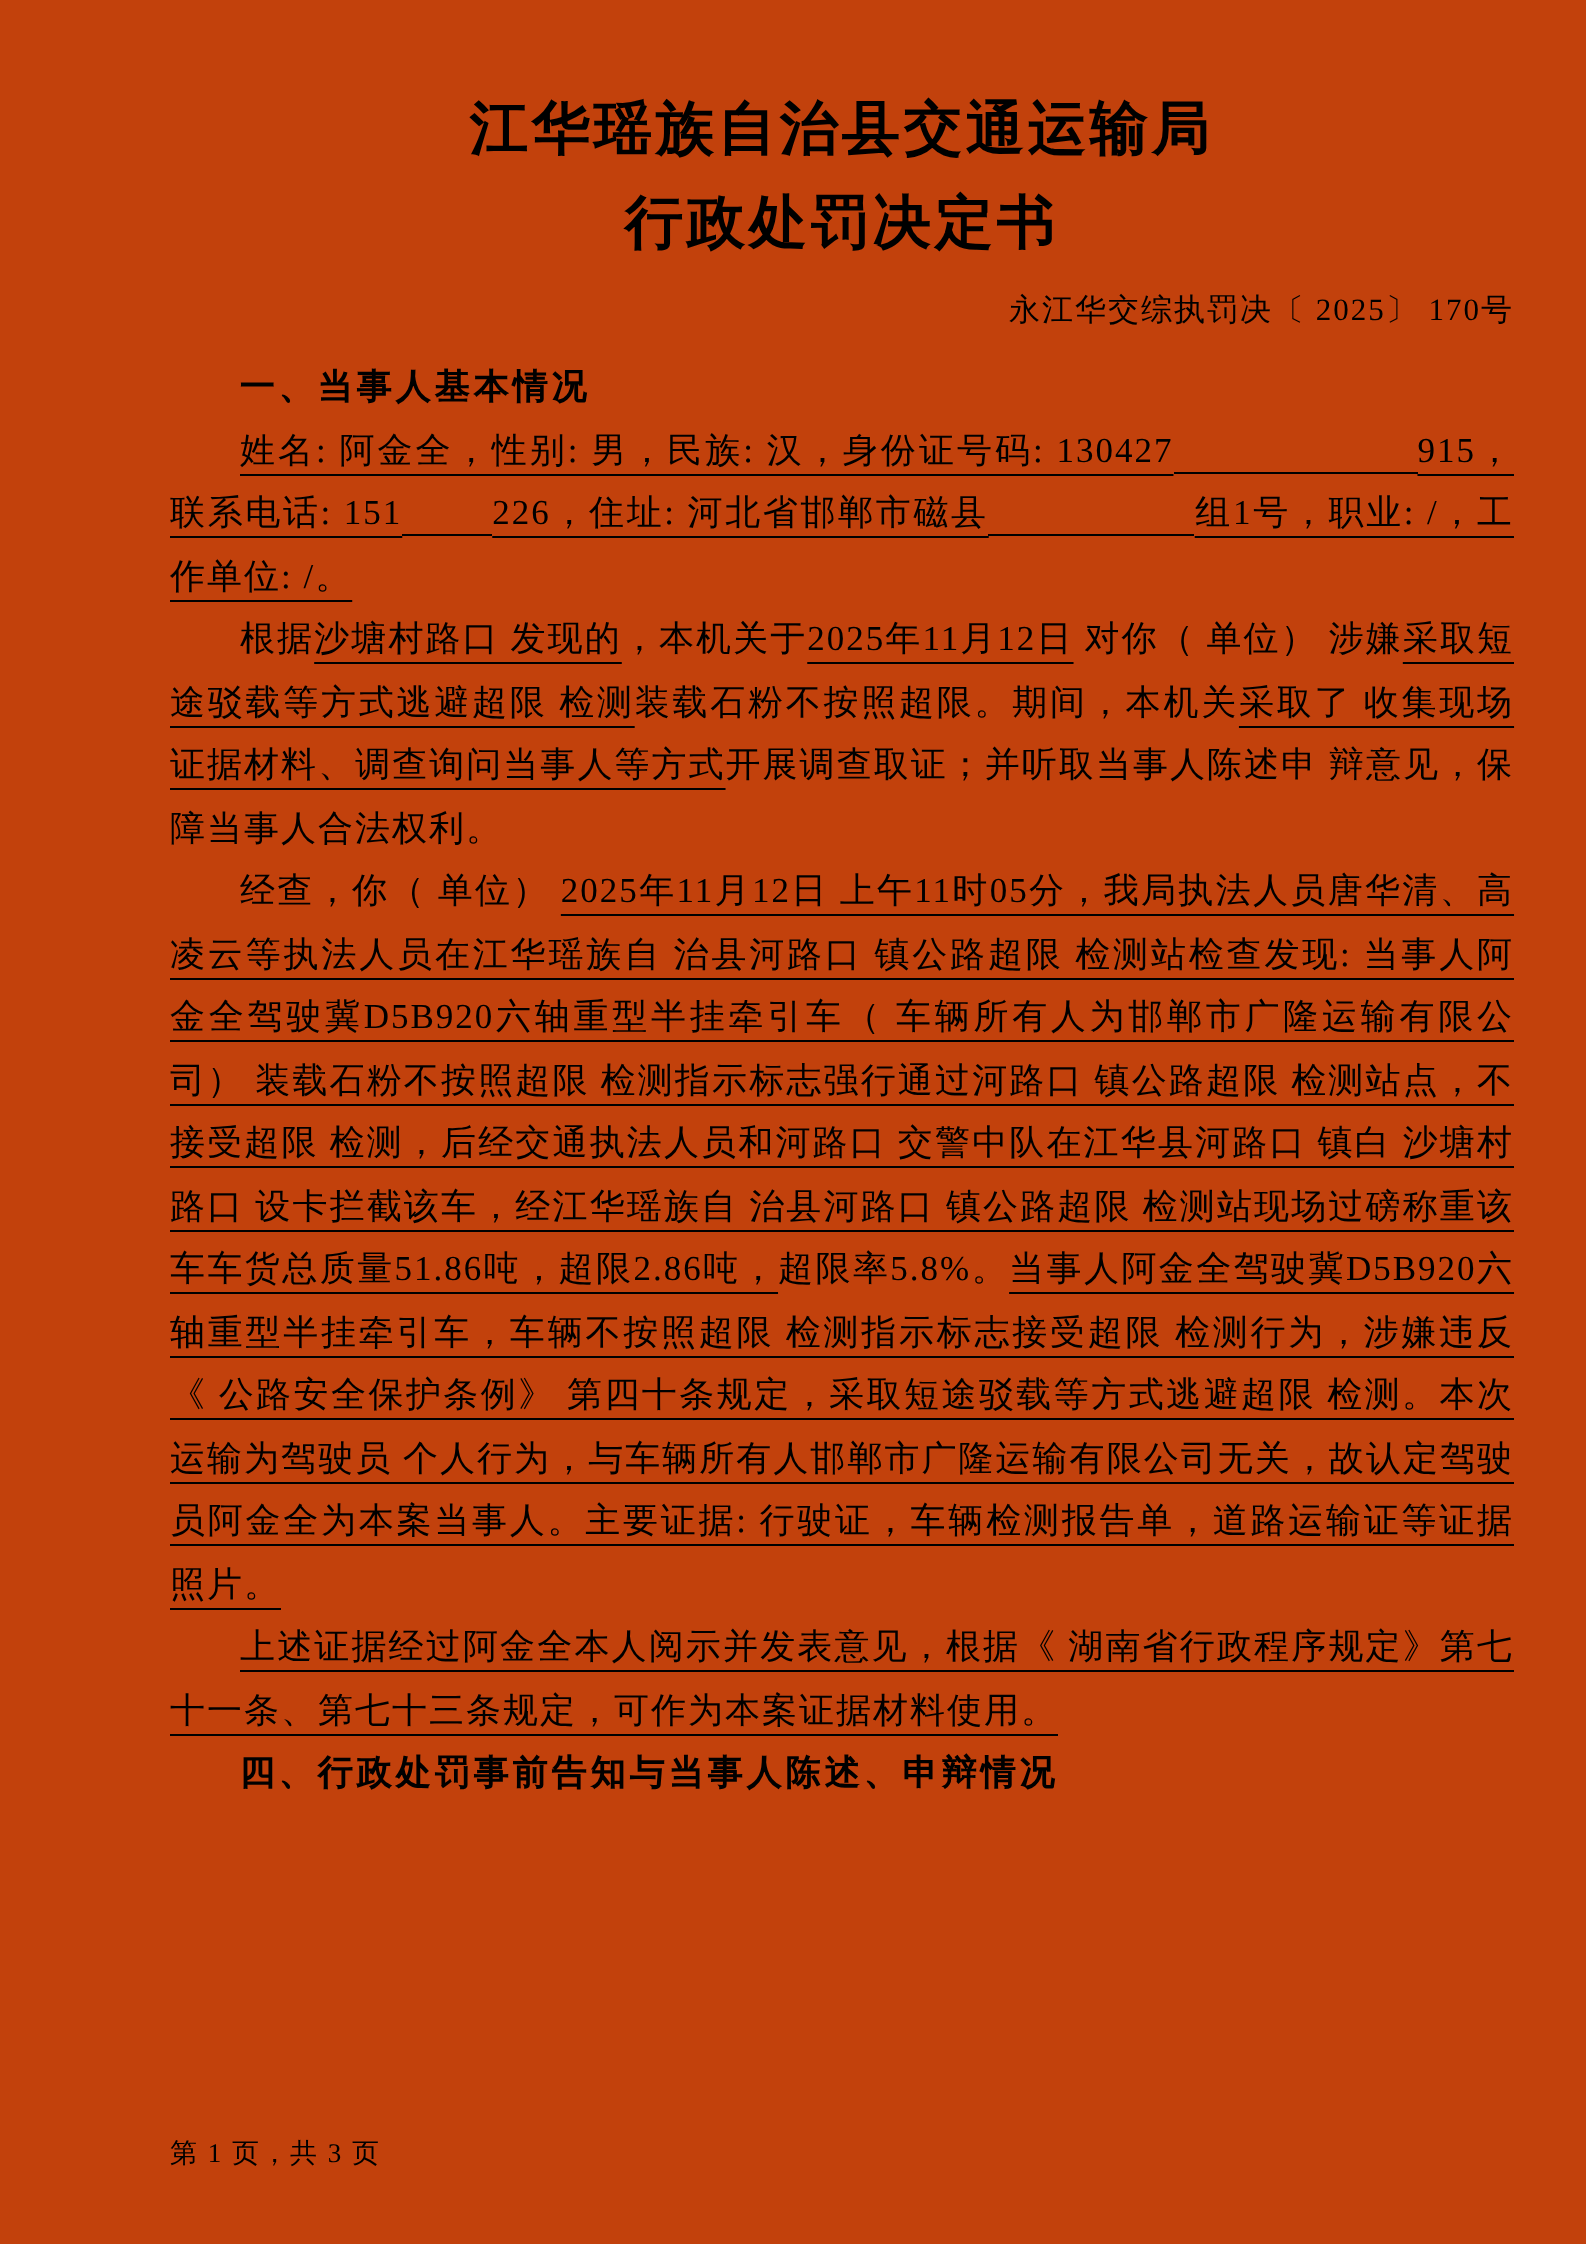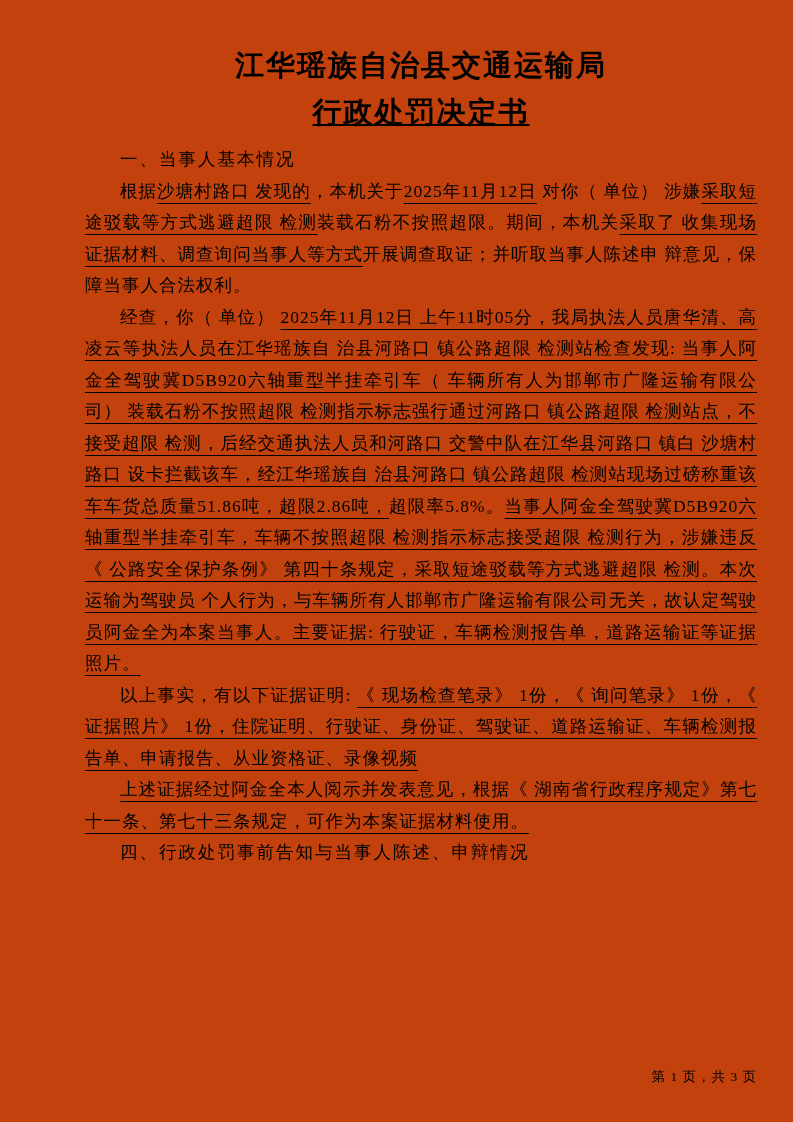--- a/index.html
+++ b/index.html
@@ -26,38 +26,37 @@
     line-height:46px;
     white-space:nowrap;
   }
   .title-line2 {
     text-align:center;
     font-weight:bold;
     font-size:29px;
     letter-spacing:2px;
     line-height:48px;
     white-space:nowrap;
-    text-decoration:underline;
   }
   .doc-number {
     text-align:right;
     font-size:15.5px;
     letter-spacing:1px;
     line-height:28px;
     margin-top:6px;
   }
   .doc-body {
     margin-top:8px;
     font-size:17.5px;
     line-height:31.5px;
     letter-spacing:1px;
     text-align:justify;
   }
   .heading {
-    font-weight:normal;
+    font-weight:bold;
     text-indent:2em;
     letter-spacing:2px;
   }
   .para {
     margin:0;
     text-indent:2em;
   }
   .u {
     text-decoration:underline;
     text-decoration-thickness:1px;
@@ -66,35 +65,36 @@
   .gap {
     display:inline-block;
     height:1px;
     background:#000;
     vertical-align:-6px;
   }
   .footer {
     position:absolute;
     left:85px; top:1068px;
     width:672px;
-    text-align:right;
+    text-align:left;
     font-size:13.5px;
     letter-spacing:1px;
   }
 </style>
 </head>
 <body>
 
 <div class="page">
   <div class="content">
     <div class="title-line1">江华瑶族自治县交通运输局</div>
     <div class="title-line2">行政处罚决定书</div>
+    <div class="doc-number">永江华交综执罚决〔 2025〕 170号</div>
     <div class="doc-body">
         <div class="heading">一、当事人基本情况</div>
+        <p class="para"><span class="u">姓名: 阿金全，性别: 男，民族: 汉，身份证号码: 130427</span><span class="gap" style="width: 122px;"></span><span class="u">915，联系电话: 151</span><span class="gap" style="width: 45px;"></span><span class="u">226，住址: 河北省邯郸市磁县</span><span class="gap" style="width: 103px;"></span><span class="u">组1号，职业: /，工作单位: /。</span></p>
         <p class="para"><span>根据</span><span class="u">沙塘村路口 发现的</span><span>，本机关于</span><span class="u">2025年11月12日</span><span> 对你（ 单位） 涉嫌</span><span class="u">采取短途驳载等方式逃避超限 检测</span><span>装载石粉不按照超限。期间，本机关</span><span class="u">采取了 收集现场证据材料、调查询问当事人等方式</span><span>开展调查取证；并听取当事人陈述申 辩意见，保障当事人合法权利。</span></p>
         <p class="para"><span>经查，你（ 单位） </span><span class="u">2025年11月12日 上午11时05分，我局执法人员唐华清、高凌云等执法人员在江华瑶族自 治县河路口 镇公路超限 检测站检查发现: 当事人阿金全驾驶冀D5B920六轴重型半挂牵引车（ 车辆所有人为邯郸市广隆运输有限公司） 装载石粉不按照超限 检测指示标志强行通过河路口 镇公路超限 检测站点，不接受超限 检测，后经交通执法人员和河路口 交警中队在江华县河路口 镇白 沙塘村路口 设卡拦截该车，经江华瑶族自 治县河路口 镇公路超限 检测站现场过磅称重该车车货总质量51.86吨，超限2.86吨，</span><span>超限率5.8%。</span><span class="u">当事人阿金全驾驶冀D5B920六轴重型半挂牵引车，车辆不按照超限 检测指示标志接受超限 检测行为，涉嫌违反《 公路安全保护条例》 第四十条规定，采取短途驳载等方式逃避超限 检测。本次运输为驾驶员 个人行为，与车辆所有人邯郸市广隆运输有限公司无关，故认定驾驶员阿金全为本案当事人。主要证据: 行驶证，车辆检测报告单，道路运输证等证据照片。</span></p>
-        <p class="para"><span>以上事实，有以下证据证明: </span><span class="u">《 现场检查笔录》 1份，《 询问笔录》 1份，《 证据照片》 1份，住院证明、行驶证、身份证、驾驶证、道路运输证、车辆检测报告单、申请报告、从业资格证、录像视频</span></p>
         <p class="para"><span class="u">上述证据经过阿金全本人阅示并发表意见，根据《 湖南省行政程序规定》第七十一条、第七十三条规定，可作为本案证据材料使用。</span></p>
         <div class="heading">四、行政处罚事前告知与当事人陈述、申辩情况</div>
       </div>
   </div>
   <div class="footer">第 1 页，共 3 页</div>
 </div>
 
 </body></html>

